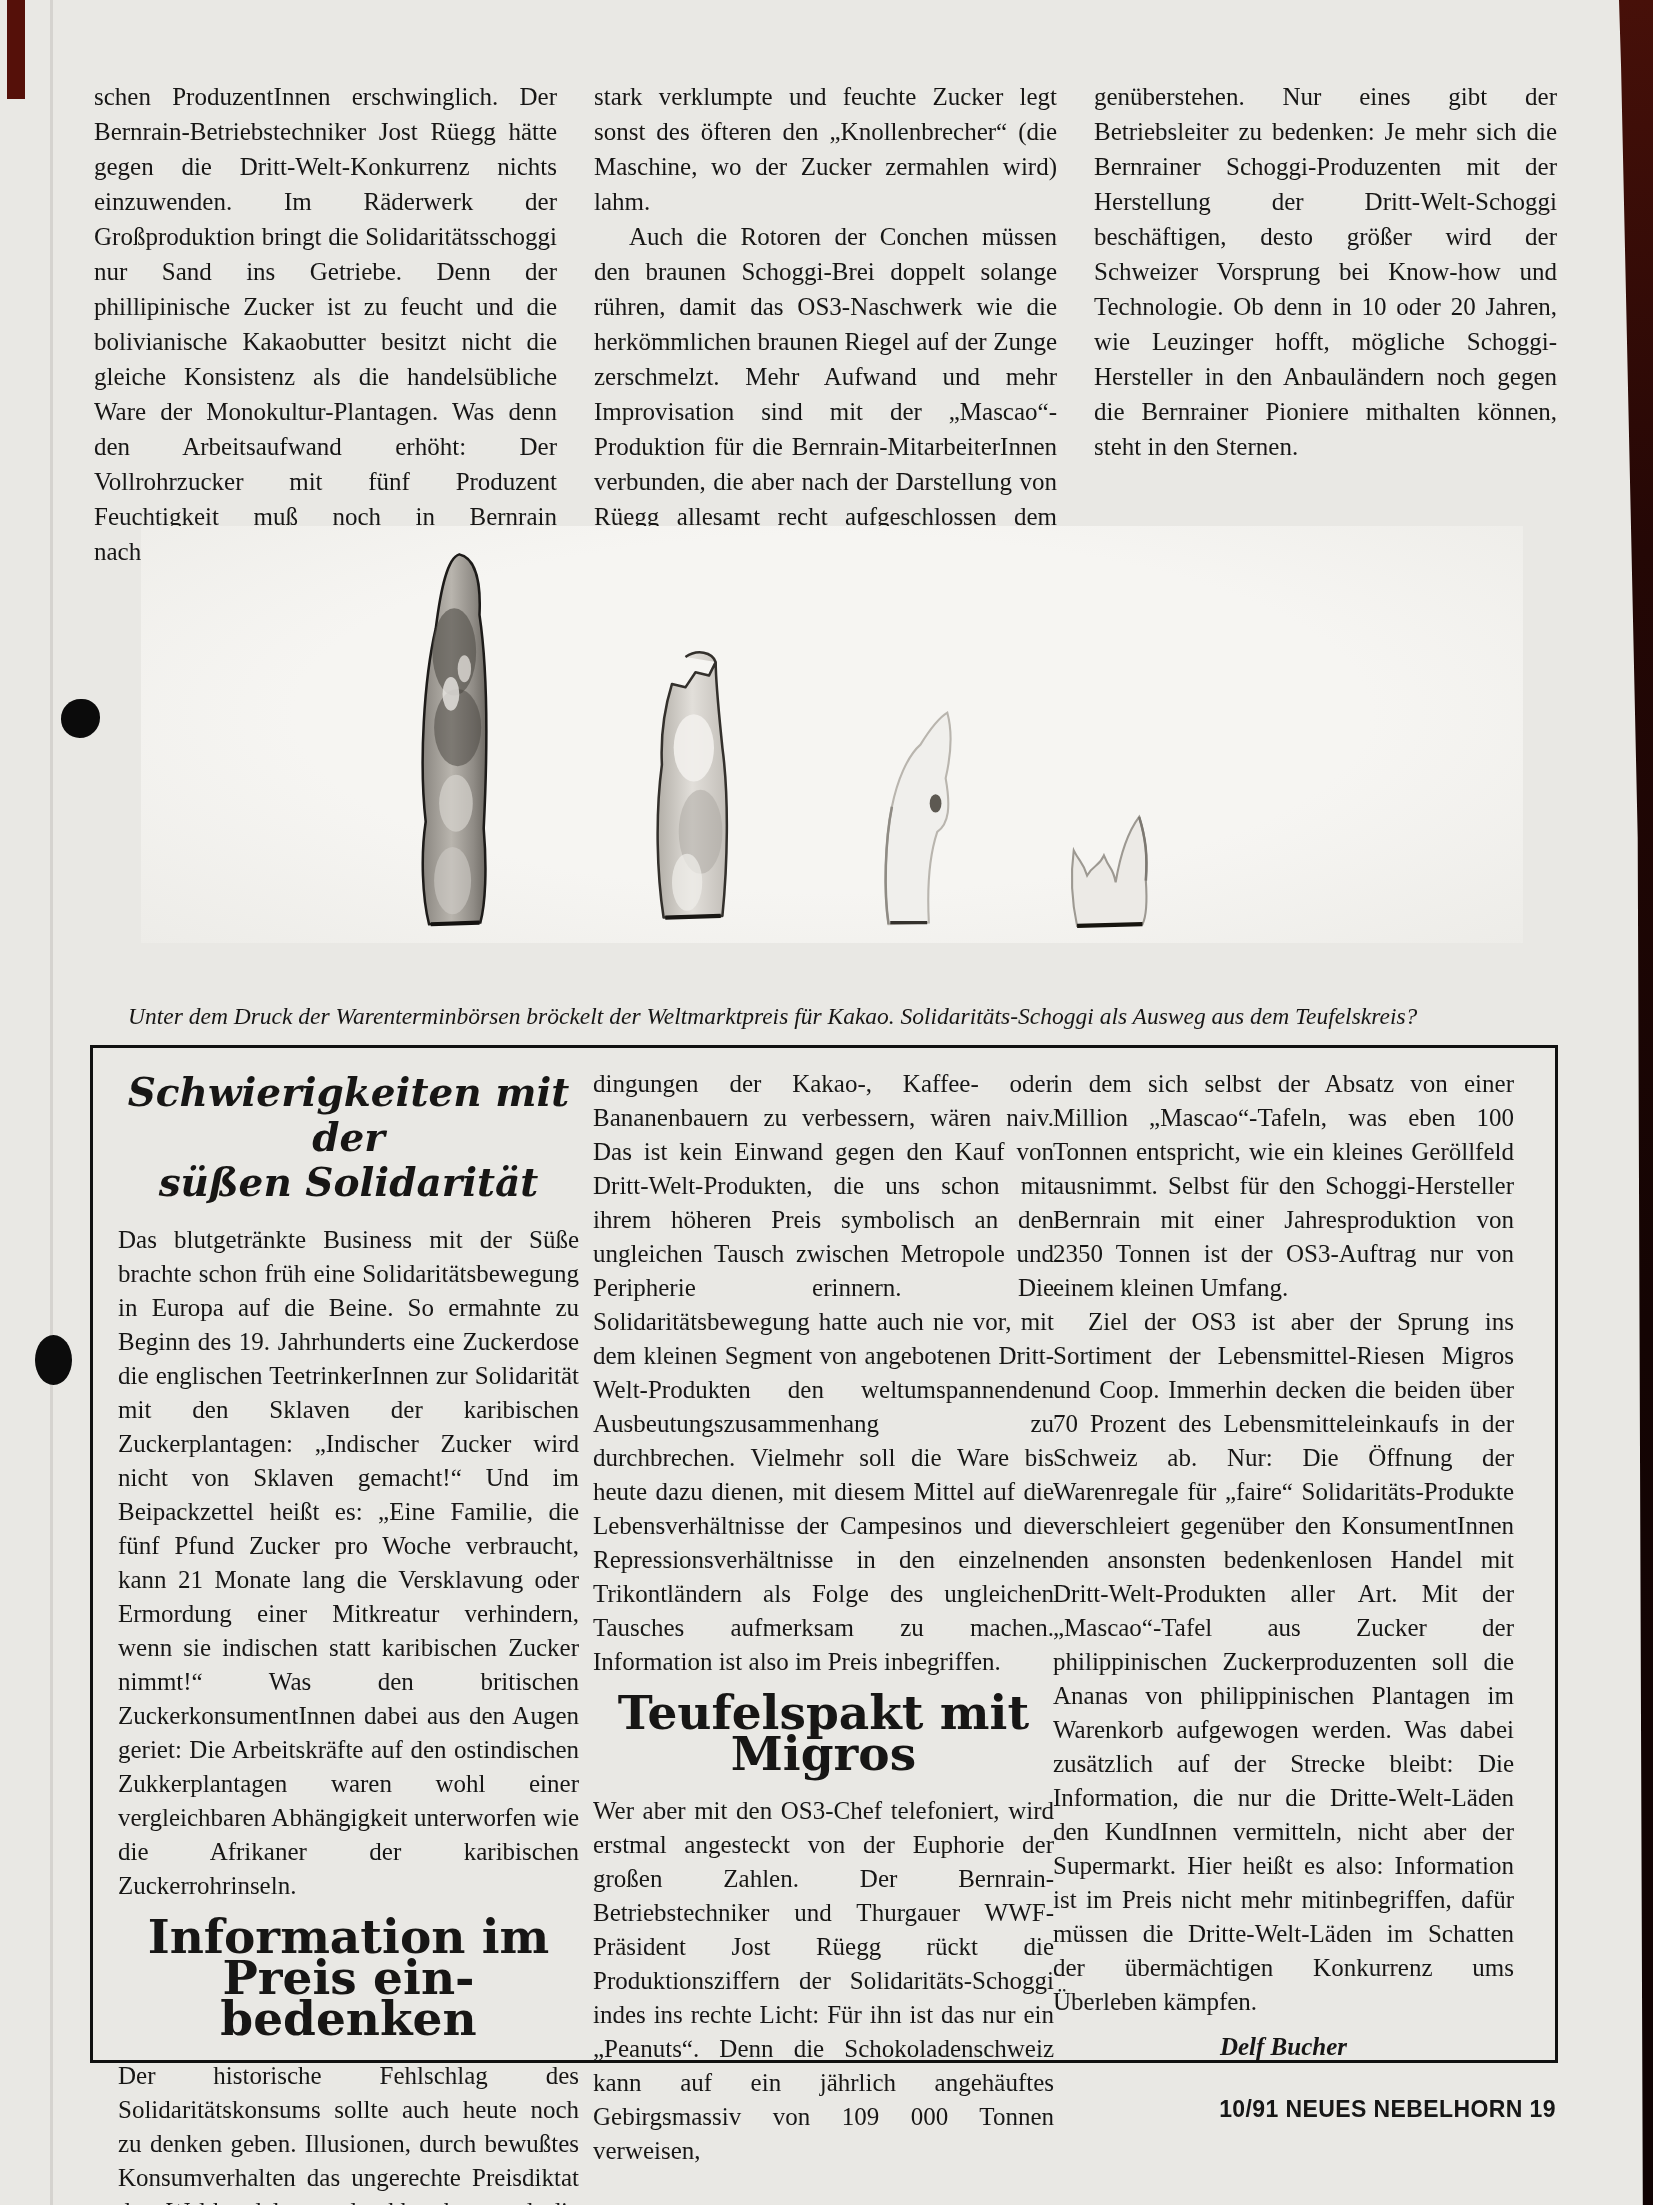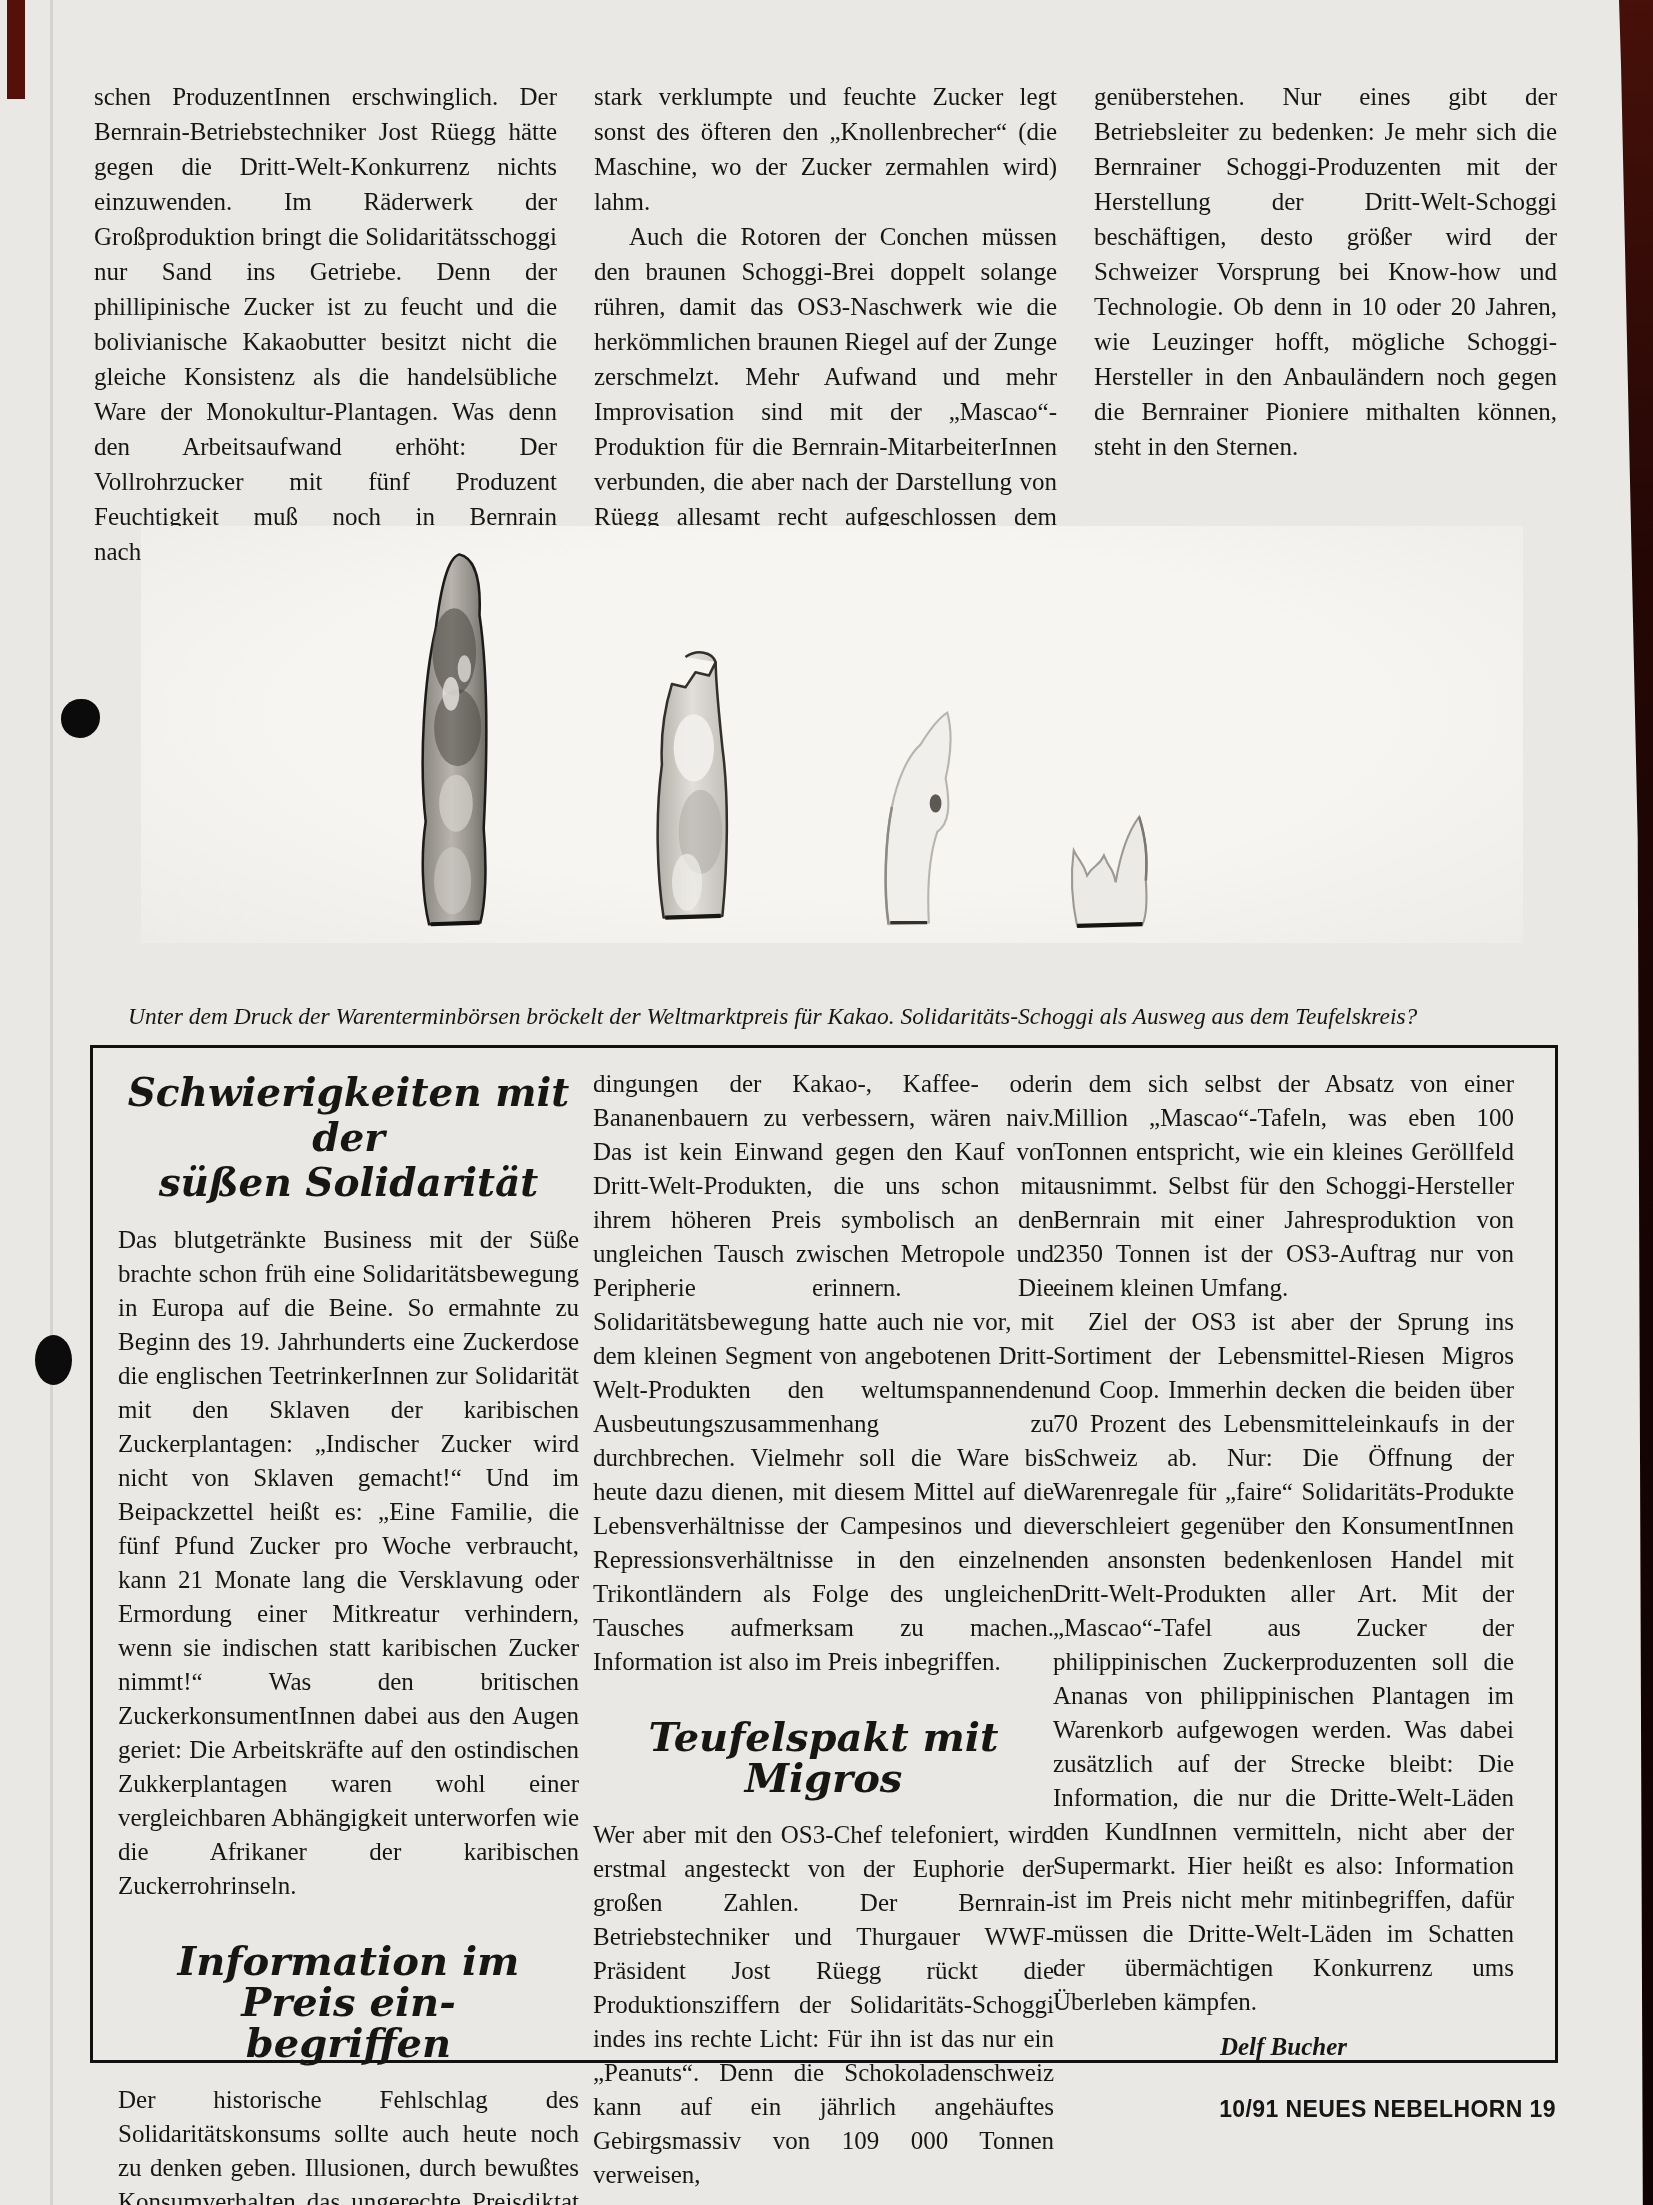--- a/index.html
+++ b/index.html
@@ -74,22 +74,22 @@
   .box-col p{margin:0;}
   .box-col1{left:25px;}
   .box-col2{left:500px;}
   .box-col3{left:960px;}
   .headline{
     font-size:39px;line-height:45px;font-weight:bold;font-style:italic;
     text-align:center;margin:3.4px 0 18.5px 0;
     font-family:"DejaVu Serif","Liberation Serif",serif;
   }
   .subhead{
-    font-size:40px;line-height:41px;font-weight:bold;font-style:italic;
-    text-align:center;margin:37px 0 20px 0;
+    font-size:47px;line-height:41px;font-weight:bold;
+    text-align:center;margin:13px 0 20px 0;
     font-family:"DejaVu Serif","Liberation Serif",serif;
   }
   .author{
     text-align:center;font-weight:bold;font-style:italic;
     margin-top:11.8px;font-size:25px;
   }
   
   .footer{
     position:absolute;right:97px;top:2096px;
     font-family:"Liberation Sans", sans-serif;
@@ -169,21 +169,21 @@
 
   <div class="infobox">
     <div class="box-col box-col1">
       <div class="headline">
         <div>Schwierigkeiten mit der</div>
         <div>süßen Solidarität</div>
       </div>
       <p>Das blutgetränkte Business mit der Süße brachte schon früh eine Solidaritätsbewegung in Europa auf die Beine. So ermahnte zu Beginn des 19. Jahrhunderts eine Zuckerdose die englischen TeetrinkerInnen zur Solidarität mit den Sklaven der karibischen Zuckerplantagen: „Indischer Zucker wird nicht von Sklaven gemacht!“ Und im Beipackzettel heißt es: „Eine Familie, die fünf Pfund Zucker pro Woche verbraucht, kann 21 Monate lang die Versklavung oder Ermordung einer Mitkreatur verhindern, wenn sie indischen statt karibischen Zucker nimmt!“ Was den britischen ZuckerkonsumentInnen dabei aus den Augen geriet: Die Arbeitskräfte auf den ostindischen Zukkerplantagen waren wohl einer vergleichbaren Abhängigkeit unterworfen wie die Afrikaner der karibischen Zuckerrohrinseln.</p>
       <div class="subhead">
         <div>Information im Preis ein-</div>
-        <div>begriffen</div>
+        <div>bedenken</div>
       </div>
       <p>Der historische Fehlschlag des Solidaritätskonsums sollte auch heute noch zu denken geben. Illusionen, durch bewußtes Konsumverhalten das ungerechte Preisdiktat des Welthandels zu durchbrechen und die Lebensbe-</p>
     </div>
 
     <div class="box-col box-col2">
       <p>dingungen der Kakao-, Kaffee- oder Bananenbauern zu verbessern, wären naiv. Das ist kein Einwand gegen den Kauf von Dritt-Welt-Produkten, die uns schon mit ihrem höheren Preis symbolisch an den ungleichen Tausch zwischen Metropole und Peripherie erinnern. Die Solidaritätsbewegung hatte auch nie vor, mit dem kleinen Segment von angebotenen Dritt-Welt-Produkten den weltumspannenden Ausbeutungszusammenhang zu durchbrechen. Vielmehr soll die Ware bis heute dazu dienen, mit diesem Mittel auf die Lebensverhältnisse der Campesinos und die Repressionsverhältnisse in den einzelnen Trikontländern als Folge des ungleichen Tausches aufmerksam zu machen. Information ist also im Preis inbegriffen.</p>
       <div class="subhead">
         <div>Teufelspakt mit Migros</div>
       </div>
       <p>Wer aber mit den OS3-Chef telefoniert, wird erstmal angesteckt von der Euphorie der großen Zahlen. Der Bernrain-Betriebstechniker und Thurgauer WWF-Präsident Jost Rüegg rückt die Produktionsziffern der Solidaritäts-Schoggi indes ins rechte Licht: Für ihn ist das nur ein „Peanuts“. Denn die Schokoladenschweiz kann auf ein jährlich angehäuftes Gebirgsmassiv von 109 000 Tonnen verweisen,</p>

